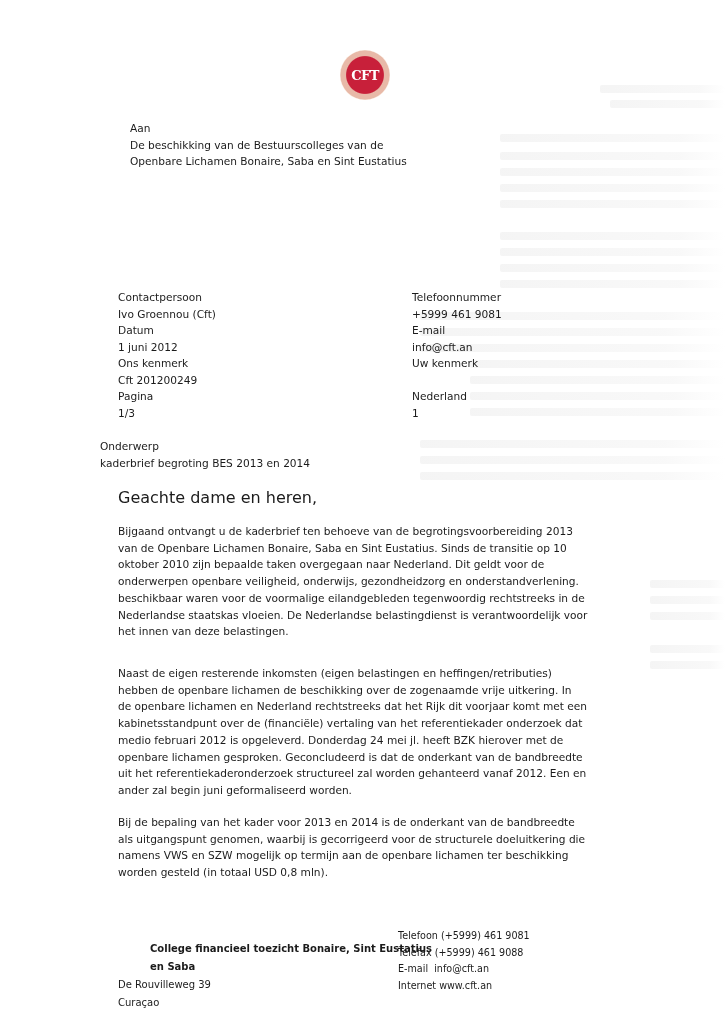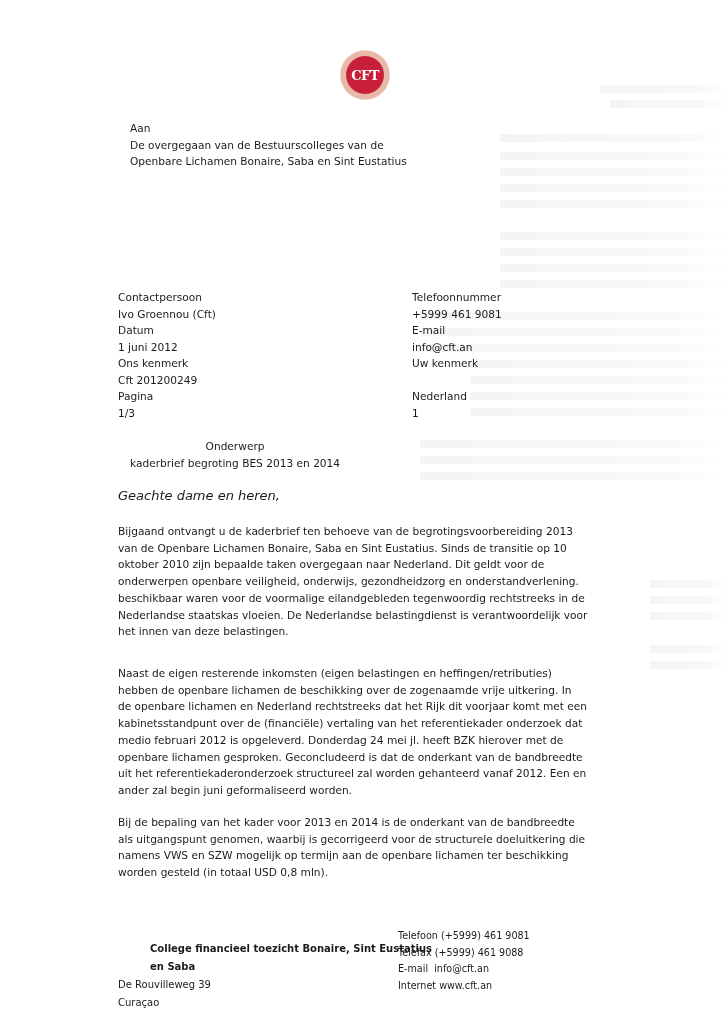--- a/index.html
+++ b/index.html
@@ -7,22 +7,22 @@
          font-family:"DejaVu Sans", sans-serif; color:#1b1b1b; }
   .bleed { position:absolute; left:500px; right:0; height:8px; background:linear-gradient(to right,#ececec 0%,#f3f3f3 80%,transparent 100%); opacity:.55; border-radius:2px; }
   .logo { position:absolute; left:340px; top:50px; width:50px; height:50px; border-radius:50%;
           background:radial-gradient(circle,#c8203a 0 52%,#e8b9a8 55% 68%,#f2d6c6 70% 100%);
           display:flex; align-items:center; justify-content:center;text-align:right; }
   .logo span { color:#fff; font-weight:bold; font-size:13px; letter-spacing:-0.5px; font-family:"DejaVu Serif", serif; }
   .line { font-size:10.6px; line-height:16.7px; white-space:nowrap; }
   .addr { position:absolute; left:118px; top:120px;margin-left:12px; }
   .meta { position:absolute; top:289px; font-size:10.6px; line-height:16.5px; }
   .meta.left { left:118px; } .meta.right { left:412px; }
-  .subject { position:absolute; left:130px; top:438px; font-size:10.6px; line-height:16.5px;text-align:center; }
-  .salute { position:absolute; left:118px; top:488px; font-size:13px;font-style:italic; }
+  .subject { position:absolute; left:100px; top:438px; font-size:10.6px; line-height:16.5px; }
+  .salute { position:absolute; left:118px; top:488px; font-size:16px; }
   .para { position:absolute; left:118px; width:520px; font-size:10.6px; line-height:16.7px; }
   .footer-left { position:absolute; left:118px; top:940px; font-size:10px; line-height:18px; }
   .footer-left .org { font-weight:bold;margin-left:32px; }
   .footer-right { position:absolute; left:398px; top:920px; font-size:9.6px; line-height:16.5px;margin-top:8px; }
 </style>
 </head>
 <body>
 
 <div>
   <div class="bleed" style="top:85px;left:600px"></div>
@@ -52,21 +52,21 @@
     <div class="bleed" style="top:645px;left:650px"></div>
     <div class="bleed" style="top:661px;left:650px"></div>
 </div>
 
 <div class="logo">
     <span>CFT</span>
   </div>
 
 <div class="addr">
   <div class="line">Aan</div>
-  <div class="line">De overgegaan van de Bestuurscolleges van de</div>
+  <div class="line">De beschikking van de Bestuurscolleges van de</div>
   <div class="line">Openbare Lichamen Bonaire, Saba en Sint Eustatius</div>
 </div>
 
 <div class="meta left">
   <div>Contactpersoon</div>
   <div>Ivo Groennou (Cft)</div>
   <div>Datum</div>
   <div>1 juni 2012</div>
   <div>Ons kenmerk</div>
   <div>Cft 201200249</div>

